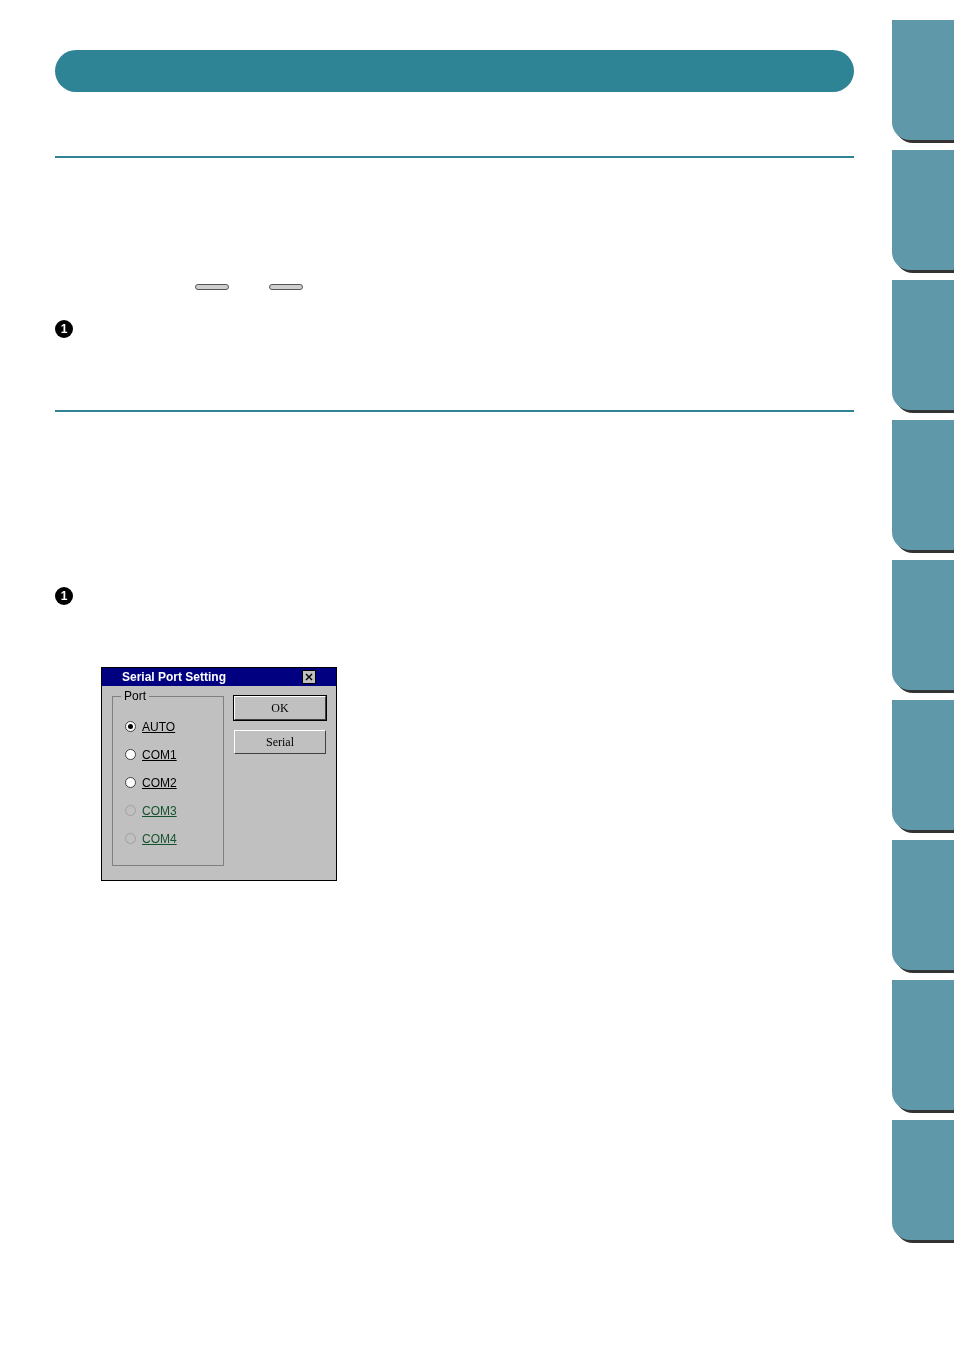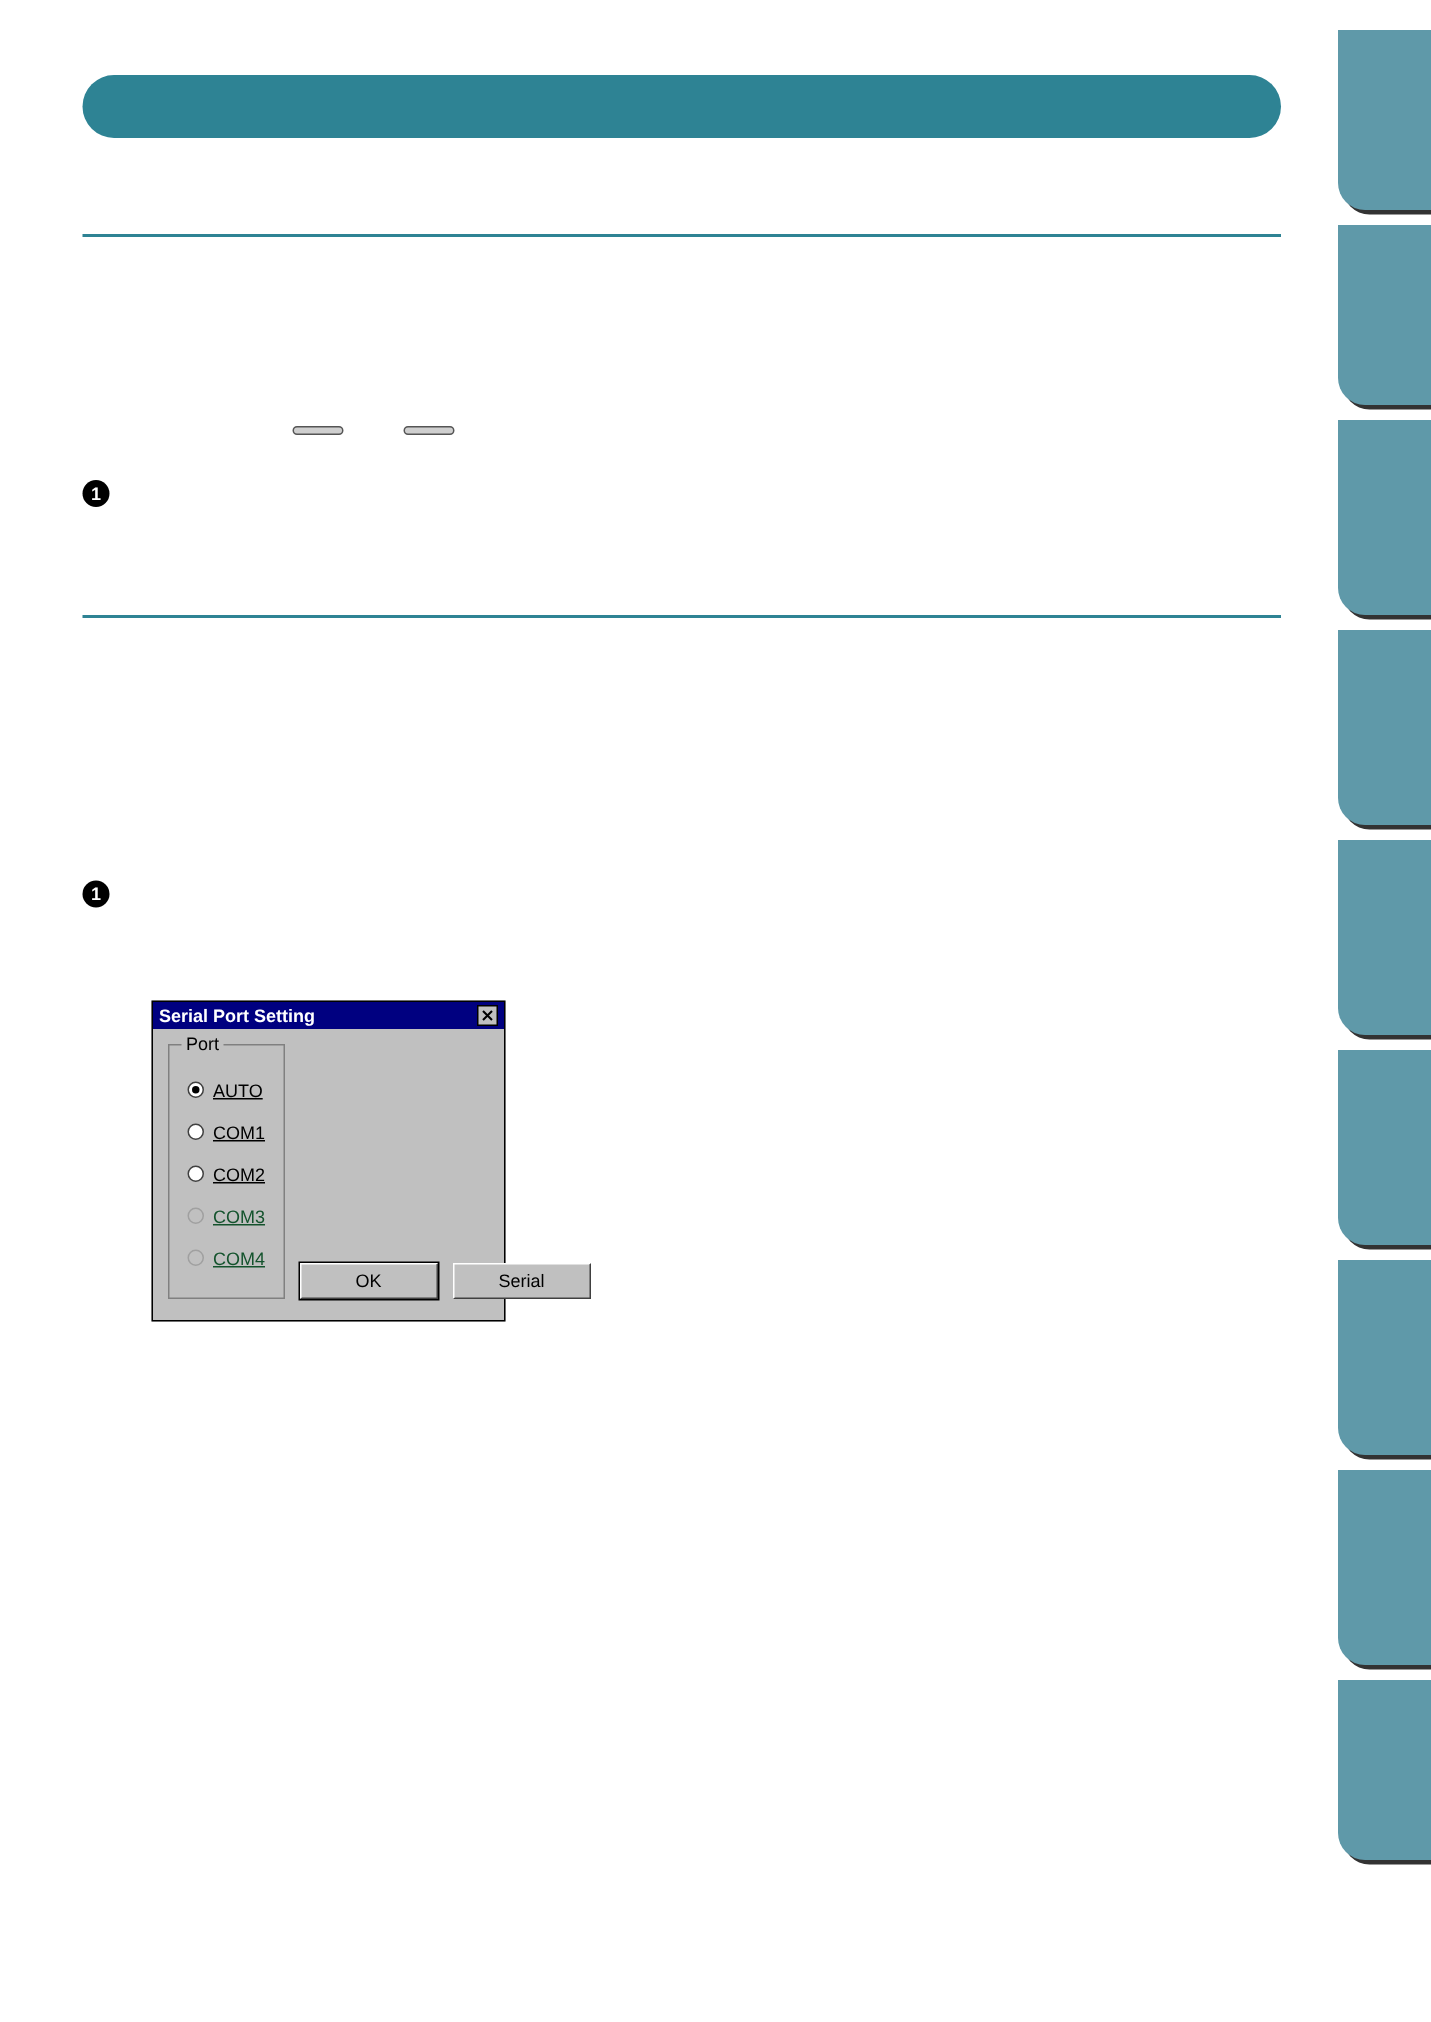--- a/index.html
+++ b/index.html
@@ -93,21 +93,21 @@
     border: 1px solid #000;
     margin-left: 46px;
     margin-top: 14px;
     font-family: Tahoma, Arial, sans-serif;
     font-size: 12px;
   }
   .dlg-title {
     background: #000080;
     color: #fff;
     font-weight: bold;
-    padding: 2px 4px;
+    padding: 2px 20px;
     display: flex;
     justify-content: space-between;
     align-items: center;
     text-align: center;
   }
   .dlg-close {
     background: #c0c0c0;
     color: #000;
     width: 14px;
     height: 14px;
@@ -115,21 +115,20 @@
     align-items: center;
     justify-content: center;
     border: 1px solid #000;
     font-size: 10px;
     line-height: 1;
   }
   .dlg-body {
     display: flex;
     padding: 10px 10px 14px 10px;
     gap: 10px;
-    align-items: flex-end;
   }
   .groupbox {
     border: 1px solid #808080;
     position: relative;
     padding: 16px 12px 12px 12px;
     width: 112px;
   }
   .groupbox-title {
     position: absolute;
     top: -8px;
@@ -149,21 +148,21 @@
   .radio-row.disabled { color: #14532d; }
   .radio-outer {
     width: 11px; height: 11px; border-radius: 50%;
     border: 1px solid #404040; background: #fff;
     display: inline-flex; align-items: center; justify-content: center;
   }
   .radio-row.disabled .radio-outer { border-color: #a0a0a0; background: #c0c0c0; }
   .radio-inner {
     width: 5px; height: 5px; border-radius: 50%; background: #000;
   }
-  .btn-col { display: flex; flex-direction: row; gap: 10px; }
+  .btn-col { display: flex; flex-direction: column; gap: 10px; font-family: Liberation Serif, serif; }
   .win-btn {
     width: 92px;
     height: 24px;
     background: #c0c0c0;
     border-top: 1px solid #fff;
     border-left: 1px solid #fff;
     border-right: 1px solid #404040;
     border-bottom: 1px solid #404040;
     font-size: 12px;
     text-align: center;

